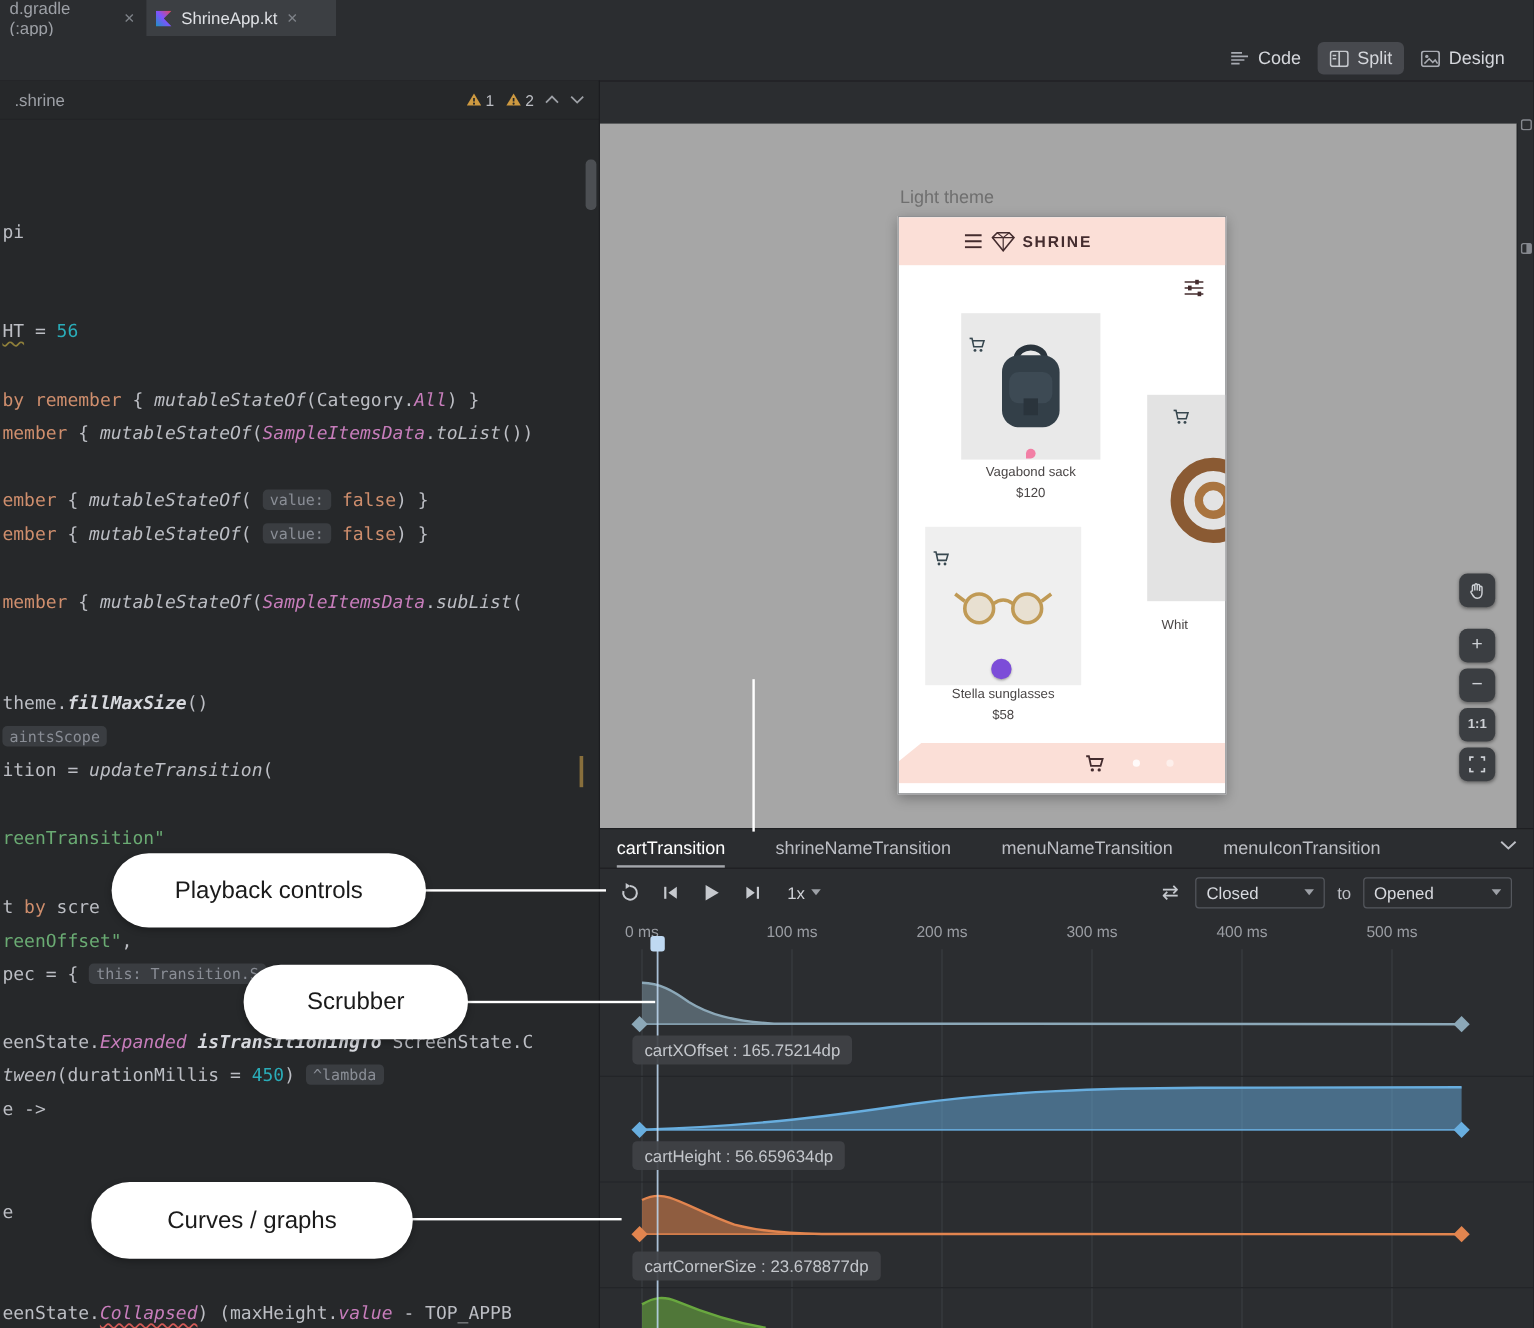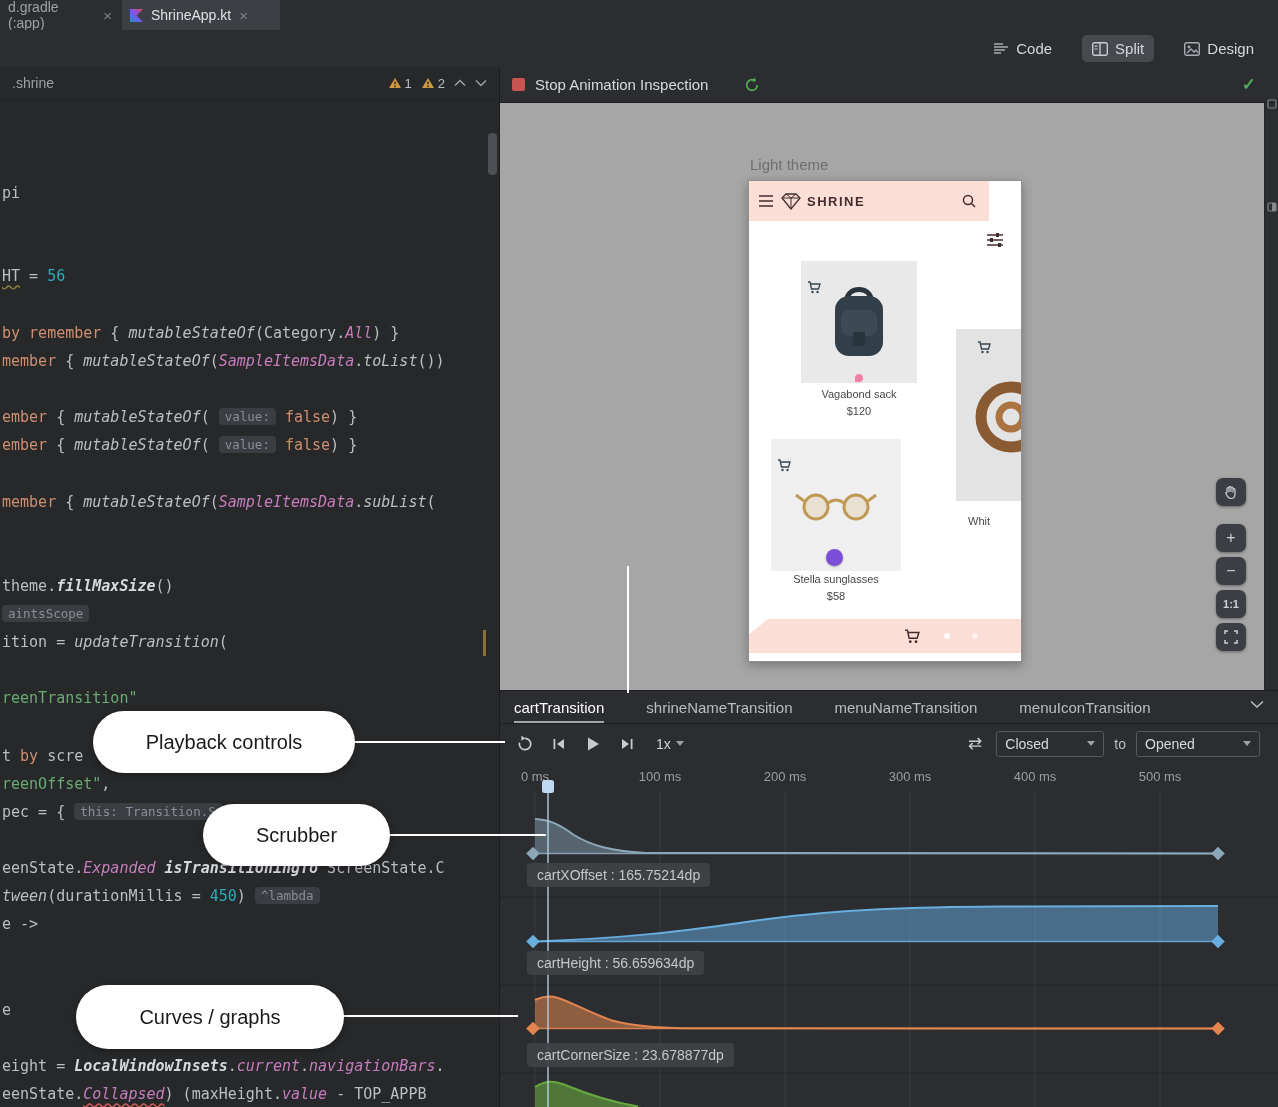--- a/index.html
+++ b/index.html
@@ -7,21 +7,21 @@
        font-family:"Liberation Sans",sans-serif;color:#BCBEC4;}
 
   
   .tabbar{position:absolute;left:0;top:0;width:1278px;height:30px;background:#2B2D30;border-bottom:1px solid #1E1F22;}
   .etab{position:absolute;top:0;height:30px;display:flex;align-items:center;gap:8px;font-size:14px;color:#9DA0A6;padding:0 8px;box-sizing:border-box;}
   .etab.active{background:#3C3F43;color:#DFE1E5;}
   .tabx{color:#7E8288;font-size:15px;line-height:1;}
 
   
   .modebar{position:absolute;left:0;top:30px;width:1278px;height:37px;background:#2B2D30;border-bottom:1px solid #1E1F22;}
-  .modes{position:absolute;right:14px;top:0;height:100%;display:flex;align-items:center;gap:20px;}
+  .modes{position:absolute;right:14px;top:0;height:100%;display:flex;align-items:center;gap:4px;}
   .mode{display:flex;align-items:center;gap:7px;padding:5px 10px;border-radius:5px;font-size:15px;color:#D5D7DC;}
   .mode.selected{background:#47494E;}
 
   
   .breadcrumb-row{position:absolute;left:0;top:67px;width:499px;height:33px;background:#26282A;border-bottom:1px solid #222326;display:flex;align-items:center;padding:0 12px;box-sizing:border-box;}
   .breadcrumb{font-size:14px;color:#9DA0A6;}
   .inspections{margin-left:auto;display:flex;align-items:center;gap:9px;font-size:13px;color:#BCBEC4;}
   .warnitem{display:flex;align-items:center;gap:3px;}
   .code-area{position:absolute;left:0;top:100px;width:499px;height:1007px;background:#26282A;overflow:hidden;}
   .code-line{position:absolute;left:2px;height:21px;white-space:pre;font-family:"DejaVu Sans Mono",monospace;font-size:15px;color:#BCBEC4;}
@@ -48,21 +48,21 @@
   .check{margin-left:auto;color:#53A957;font-size:17px;font-weight:bold;margin-right:10px;}
 
   
   .canvas{position:absolute;left:500px;top:103px;width:764px;height:587px;background:#A6A6A6;overflow:hidden;}
   .theme-label{position:absolute;left:250px;top:53px;font-size:15px;color:#6F6F6F;}
   .edge-stripe{position:absolute;left:1264px;top:103px;width:14px;height:587px;background:#2B2D30;border-left:1px solid #222427;}
 
   
   .phone{position:absolute;left:248px;top:77px;width:272px;height:480px;background:#fff;border:1px solid #8E9093;
          box-shadow:0 3px 10px rgba(0,0,0,.3);overflow:hidden;box-sizing:content-box;}
-  .ph-topbar{position:absolute;left:0;top:0;width:240px;height:40px;background:#FBDFD7;display:flex;align-items:center;}
+  .ph-topbar{position:absolute;left:0;top:0;width:272px;height:40px;background:#FBDFD7;display:flex;align-items:center;padding-left:45px;}
   .ph-brand{font-size:13px;font-weight:bold;letter-spacing:1.5px;color:#442C2E;margin-left:6px;}
   .tile{position:absolute;display:flex;align-items:center;justify-content:center;}
   .ph-caption{position:absolute;text-align:center;font-size:11px;color:#4A4646;}
   .ph-price{position:absolute;text-align:center;font-size:11px;color:#4A4646;}
   .ph-badge{position:absolute;width:17px;height:17px;border-radius:50%;background:#7C4DD8;box-shadow:0 1px 2px rgba(0,0,0,.3);}
   .ph-pink-dot{position:absolute;width:8px;height:8px;border-radius:50% 50% 50% 0;background:#F27FA5;}
   .ph-bottombar{position:absolute;left:0;top:438px;width:272px;height:34px;background:#FBDFD7;
                 clip-path:polygon(0 45%,7% 0,100% 0,100% 100%,0 100%);display:flex;align-items:center;}
   .ph-dot{width:6px;height:6px;border-radius:50%;}
 
@@ -191,36 +191,26 @@
       <div class="code-line" style="top: 505px;"><span class="chip">aintsScope</span></div>
       <div class="code-line" style="top: 533px;"><span class="d">ition = </span><span class="fn">updateTransition</span><span class="d">(</span></div>
       <div class="code-line" style="top: 589px;"><span class="str">reenTransition"</span></div>
       <div class="code-line" style="top: 647px;"><span class="d">t </span><span class="kw">by</span><span class="d"> scre</span></div>
       <div class="code-line" style="top: 675px;"><span class="str">reenOffset"</span><span class="d">,</span></div>
       <div class="code-line" style="top: 703px;"><span class="d">pec = { </span><span class="chip">this: Transition.S</span></div>
       <div class="code-line" style="top: 759px;"><span class="d">eenState.</span><span class="prop">Expanded</span><span class="d"> </span><span class="fnb">isTransitioningTo</span><span class="d"> ScreenState.C</span></div>
       <div class="code-line" style="top: 787px;"><span class="fn">tween</span><span class="d">(durationMillis = </span><span class="num">450</span><span class="d">) </span><span class="chip">^lambda</span></div>
       <div class="code-line" style="top: 815px;"><span class="d">e -&gt;</span></div>
       <div class="code-line" style="top: 901px;"><span class="d">e</span></div>
-      <div class="code-line" style="top: 957px;"><span class="d">eight = </span><span class="fnb">LocalWindowInsets</span><span class="d">.</span><span class="prop">current</span><span class="d">.</span><span class="prop">navigationBars</span><span class="d">.</span></div>
       <div class="code-line" style="top: 985px;"><span class="d">eenState.</span><span class="prop err">Collapsed</span><span class="d">) (</span><span class="d">maxHeight</span><span class="d">.</span><span class="prop">value</span><span class="d"> - </span><span class="d">TOP_APPB</span></div>
     </div>
   <div class="scroll-thumb"></div>
   <div class="scroll-mark"></div>
   <div class="vdivider"></div>
 
-  <div class="anim-header">
-    <span class="stop-square"></span>
-    <span class="anim-title">Stop Animation Inspection</span>
-    <svg width="16" height="16" viewBox="0 0 16 16" style="margin-left:26px;">
-      <path d="M13.3 8 a5.3 5.3 0 1 1 -2.1-4.2" fill="none" stroke="#4CAF50" stroke-width="1.7"></path>
-      <path d="M11.2 0.6 L11.6 4.6 L7.7 4.2 Z" fill="#4CAF50"></path>
-    </svg>
-    <span class="check">✓</span>
-  </div>
 
   <div class="canvas">
     <span class="theme-label">Light theme</span>
 
     <div class="phone">
       <div class="ph-topbar">
         <svg width="16" height="12" style="margin-left:10px;">
             <path d="M0 1h14M0 6h14M0 11h14" stroke="#442C2E" stroke-width="1.6"></path>
           </svg>
         <svg width="20" height="17" viewBox="0 0 20 17" style="margin-left:6px;">

